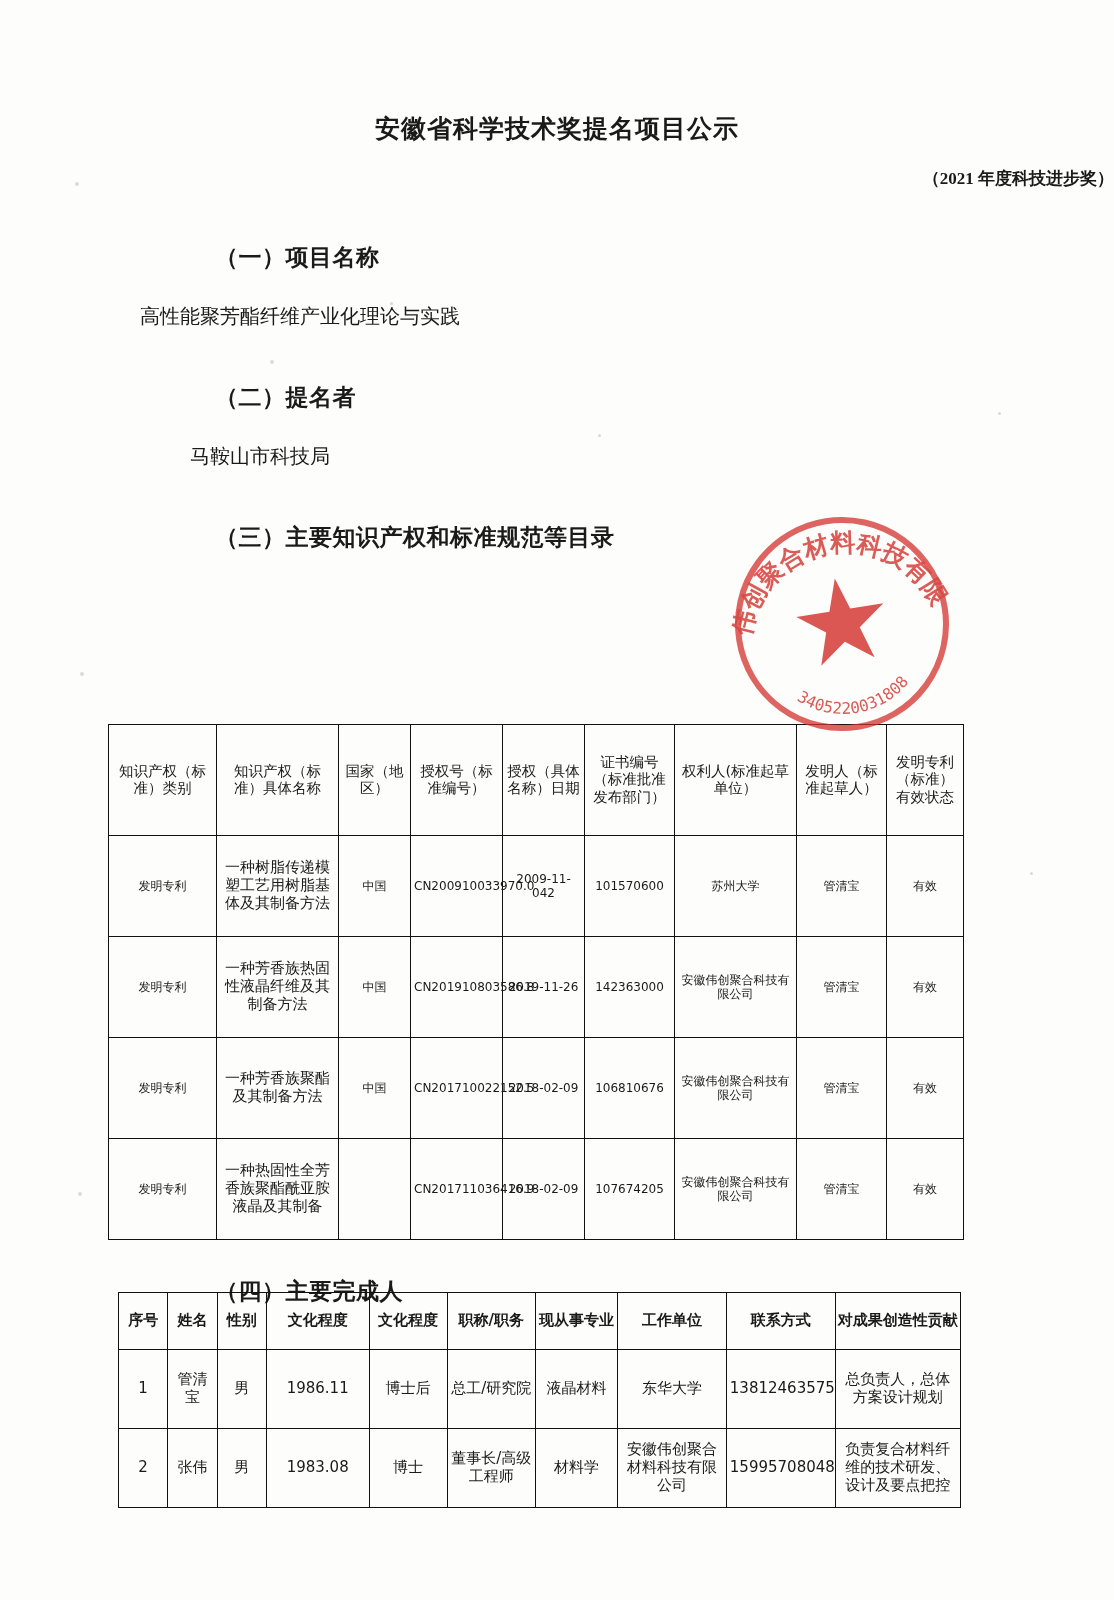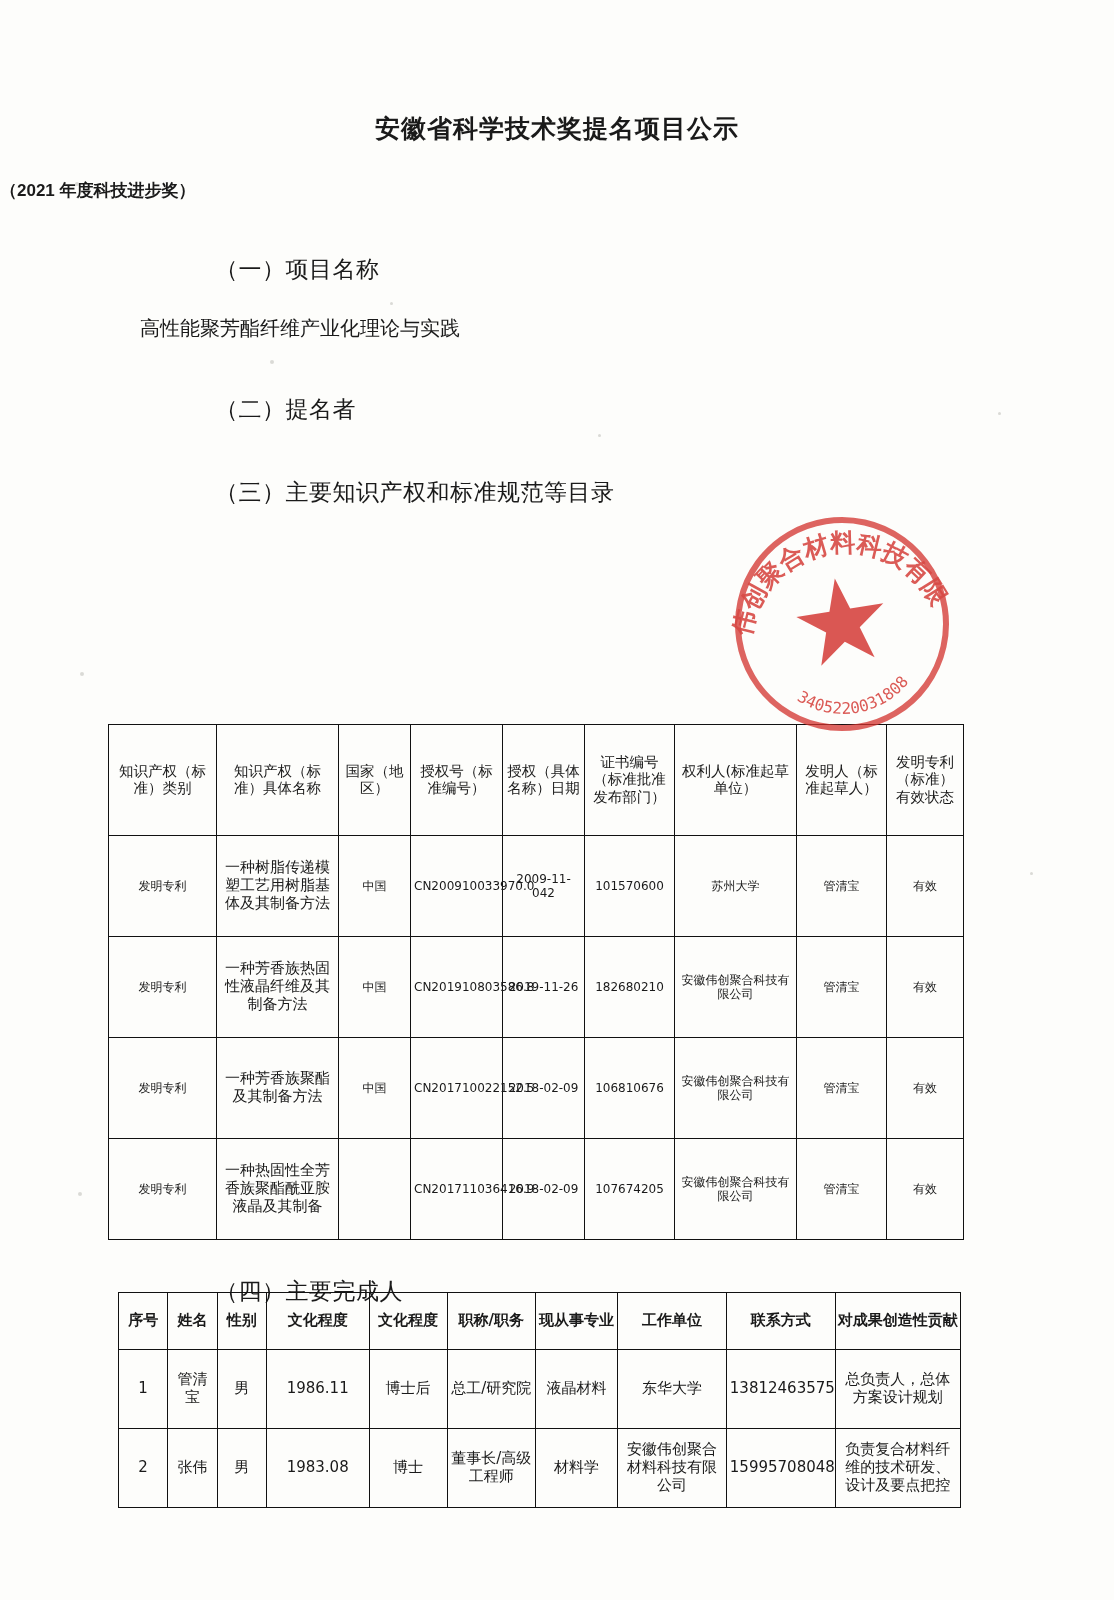--- a/index.html
+++ b/index.html
@@ -32,29 +32,29 @@
 
   .doc-title {
     text-align: center;
     font-size: 25px;
     font-weight: bold;
     letter-spacing: 1px;
     margin-top: 112px;
     font-family: "DejaVu Sans", sans-serif;
   }
   .doc-subtitle {
-    text-align: left;
+    text-align: right;
     font-size: 17px;
     font-weight: bold;
-    margin-top: 34px;
-    font-family: Liberation Sans, sans-serif;
+    margin-top: 22px;
+    font-family: Liberation Serif, serif;
   }
   .section-head {
     font-size: 23px;
-    font-weight: normal;
+    font-weight: bold;
     margin-left: 215px;
     margin-top: 52px;
     font-family: "DejaVu Sans", sans-serif;
     letter-spacing: .5px;
   }
   .body-line {
     font-size: 20px;
     margin-left: 140px;
     margin-top: 30px;
     font-family: "DejaVu Sans", sans-serif;
@@ -147,20 +147,21 @@
   <div class="speckle" style="left:998px;top:300px;width:3px;height:3px;"></div>
   <div class="speckle" style="left:1030px;top:760px;width:3px;height:3px;"></div>
 
   <div class="doc-title">安徽省科学技术奖提名项目公示</div>
   <div class="doc-subtitle">（2021 年度科技进步奖）</div>
 
   <div class="section-head">（一）项目名称</div>
   <div class="body-line">高性能聚芳酯纤维产业化理论与实践</div>
 
   <div class="section-head">（二）提名者</div>
+  <div class="body-line indent2">马鞍山市科技局</div>
 
   <div class="section-head wide">（三）主要知识产权和标准规范等目录</div>
 
   <table class="grid" id="ip-table">
     <colgroup>
       <col style="width:108px">
       <col style="width:122px">
       <col style="width:72px">
       <col style="width:92px">
       <col style="width:82px">
@@ -193,21 +194,21 @@
         <td>苏州大学</td>
         <td>管清宝</td>
         <td>有效</td>
       </tr>
       <tr>
         <td>发明专利</td>
         <td class="name-cell">一种芳香族热固性液晶纤维及其制备方法</td>
         <td>中国</td>
         <td>CN201910803586.8</td>
         <td>2019-11-26</td>
-        <td>182680210</td>
+        <td>142363000</td>
         <td>安徽伟创聚合科技有限公司</td>
         <td>管清宝</td>
         <td>有效</td>
       </tr>
       <tr>
         <td>发明专利</td>
         <td class="name-cell">一种芳香族聚酯及其制备方法</td>
         <td>中国</td>
         <td>CN201710022152.5</td>
         <td>2018-02-09</td>

